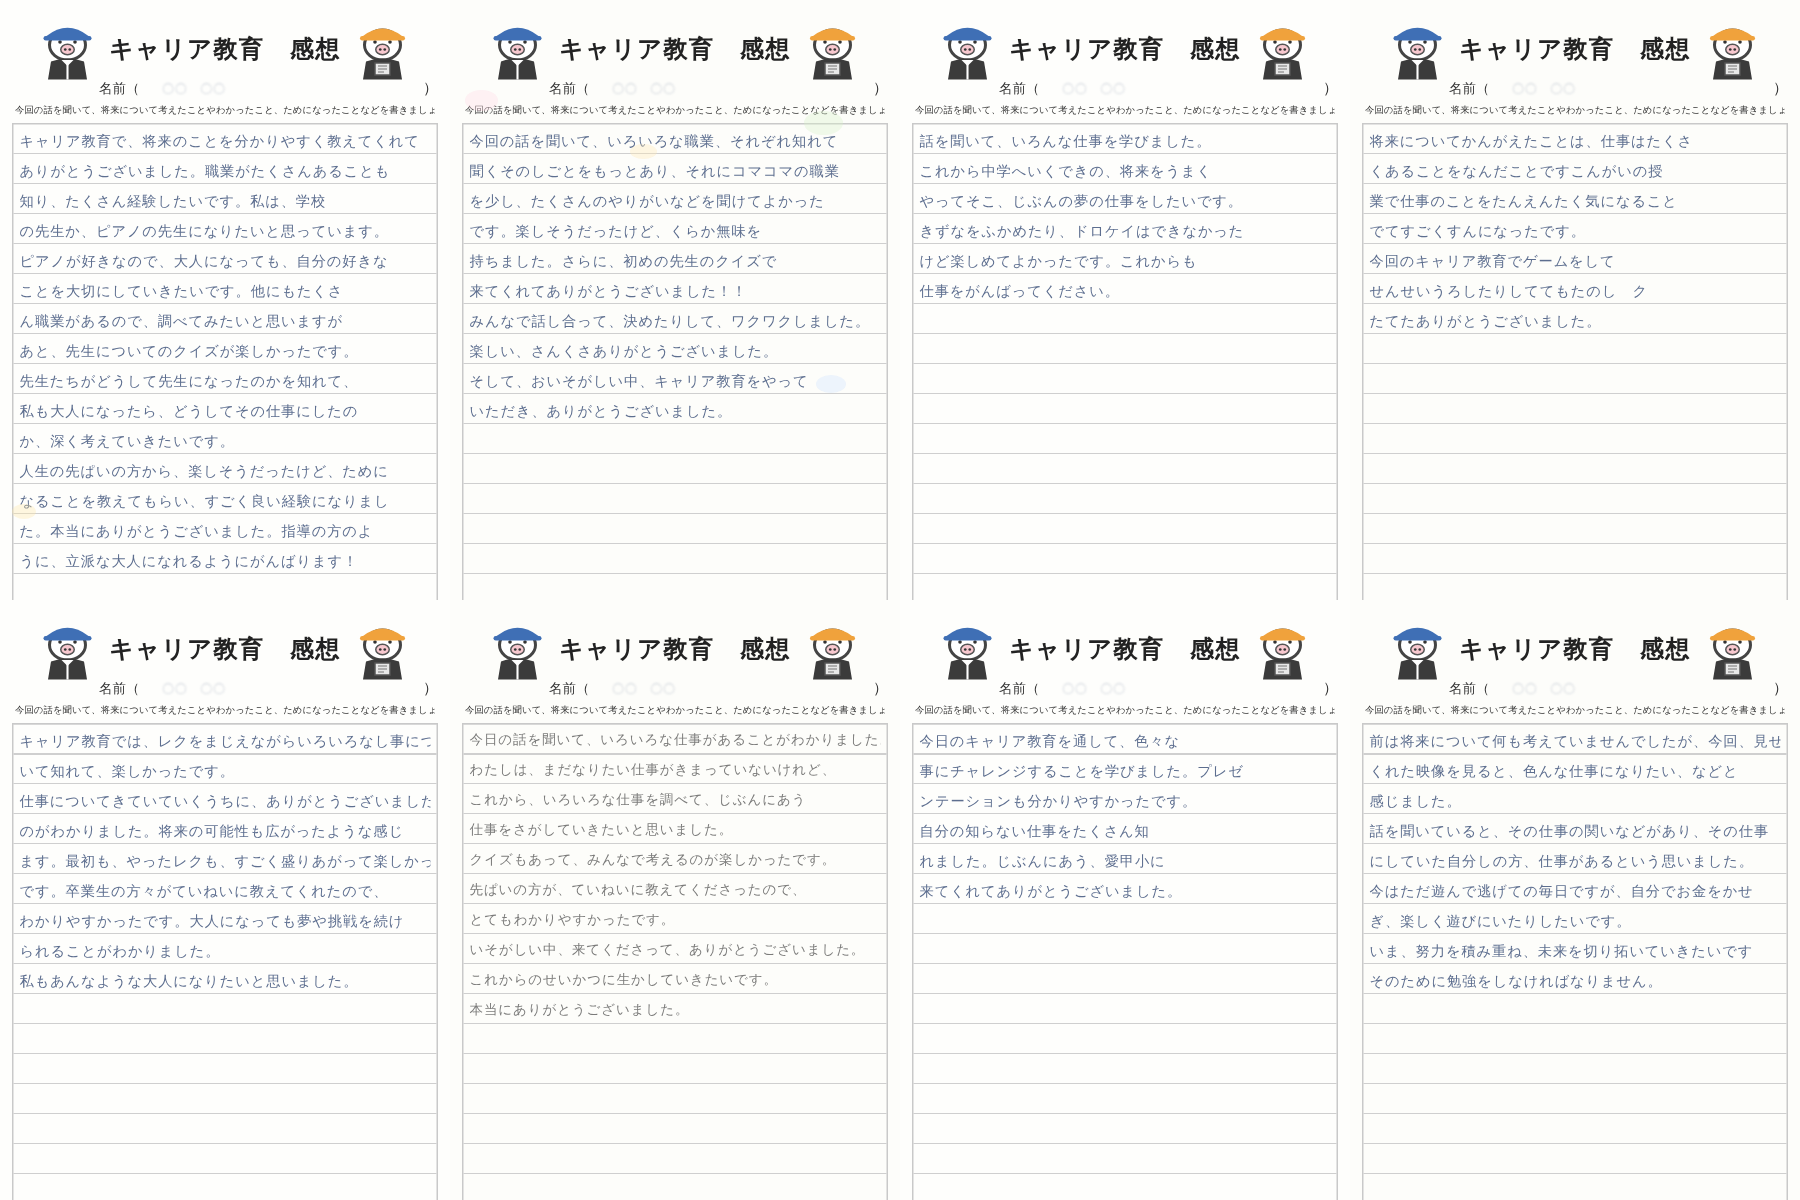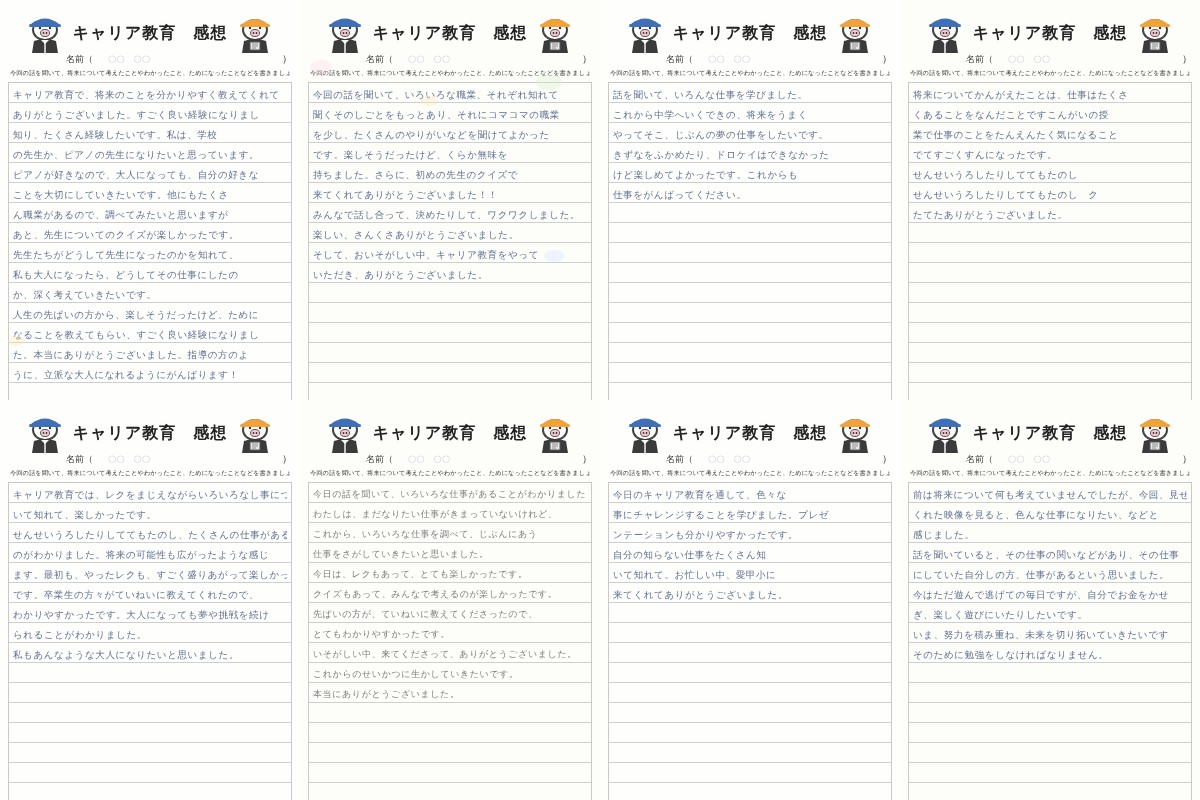--- a/index.html
+++ b/index.html
@@ -167,21 +167,21 @@
       <span class="lbl">名前（</span>
       <span class="handwrite">〇〇　〇〇</span>
       <span class="paren">）</span>
     </div>
 
     <div class="prompt">今回の話を聞いて、将来について考えたことやわかったこと、ためになったことなどを書きましょう。</div>
 
     <div class="ruled">
       <div class="lines-text">
           <div class="ln">キャリア教育で、将来のことを分かりやすく教えてくれて</div>
-          <div class="ln">ありがとうございました。すごく良い経験になりまし</div>
+          <div class="ln">ありがとうございました。職業がたくさんあることも</div>
           <div class="ln">知り、たくさん経験したいです。私は、学校</div>
           <div class="ln">の先生か、ピアノの先生になりたいと思っています。</div>
           <div class="ln">ピアノが好きなので、大人になっても、自分の好きな</div>
           <div class="ln">ことを大切にしていきたいです。他にもたくさ</div>
           <div class="ln">ん職業があるので、調べてみたいと思いますが</div>
           <div class="ln">あと、先生についてのクイズが楽しかったです。</div>
           <div class="ln">先生たちがどうして先生になったのかを知れて、</div>
           <div class="ln">私も大人になったら、どうしてその仕事にしたの</div>
           <div class="ln">か、深く考えていきたいです。</div>
           <div class="ln">人生の先ぱいの方から、楽しそうだったけど、ために</div>
@@ -366,21 +366,21 @@
     </div>
 
     <div class="prompt">今回の話を聞いて、将来について考えたことやわかったこと、ためになったことなどを書きましょう。</div>
 
     <div class="ruled">
       <div class="lines-text">
           <div class="ln">将来についてかんがえたことは、仕事はたくさ</div>
           <div class="ln">くあることをなんだことですこんがいの授</div>
           <div class="ln">業で仕事のことをたんえんたく気になること</div>
           <div class="ln">でてすごくすんになったです。</div>
-          <div class="ln">せんせいうろしたりしててもたのし</div>
+          <div class="ln">今回のキャリア教育でゲームをして</div>
           <div class="ln">せんせいうろしたりしててもたのし　ク</div>
           <div class="ln">たてたありがとうございました。</div>
           <div class="ln"></div>
           <div class="ln"></div>
           <div class="ln"></div>
           <div class="ln"></div>
           <div class="ln"></div>
           <div class="ln"></div>
           <div class="ln"></div>
           <div class="ln"></div>
@@ -428,21 +428,21 @@
       <span class="handwrite">〇〇　〇〇</span>
       <span class="paren">）</span>
     </div>
 
     <div class="prompt">今回の話を聞いて、将来について考えたことやわかったこと、ためになったことなどを書きましょう。</div>
 
     <div class="ruled">
       <div class="lines-text">
           <div class="ln">キャリア教育では、レクをまじえながらいろいろなし事につ</div>
           <div class="ln">いて知れて、楽しかったです。</div>
-          <div class="ln">せんせいうろしたりしててもたのし、たくさんの仕事がある</div>
+          <div class="ln">仕事についてきていていくうちに、ありがとうございました</div>
           <div class="ln">のがわかりました。将来の可能性も広がったような感じ</div>
           <div class="ln">ます。最初も、やったレクも、すごく盛りあがって楽しかった</div>
           <div class="ln">です。卒業生の方々がていねいに教えてくれたので、</div>
           <div class="ln">わかりやすかったです。大人になっても夢や挑戦を続け</div>
           <div class="ln">られることがわかりました。</div>
           <div class="ln">私もあんなような大人になりたいと思いました。</div>
           <div class="ln"></div>
           <div class="ln"></div>
           <div class="ln"></div>
           <div class="ln"></div>
@@ -494,21 +494,20 @@
     </div>
 
     <div class="prompt">今回の話を聞いて、将来について考えたことやわかったこと、ためになったことなどを書きましょう。</div>
 
     <div class="ruled">
       <div class="lines-text">
           <div class="ln">今日の話を聞いて、いろいろな仕事があることがわかりました。</div>
           <div class="ln">わたしは、まだなりたい仕事がきまっていないけれど、</div>
           <div class="ln">これから、いろいろな仕事を調べて、じぶんにあう</div>
           <div class="ln">仕事をさがしていきたいと思いました。</div>
-          <div class="ln">今日は、レクもあって、とても楽しかったです。</div>
           <div class="ln">クイズもあって、みんなで考えるのが楽しかったです。</div>
           <div class="ln">先ぱいの方が、ていねいに教えてくださったので、</div>
           <div class="ln">とてもわかりやすかったです。</div>
           <div class="ln">いそがしい中、来てくださって、ありがとうございました。</div>
           <div class="ln">これからのせいかつに生かしていきたいです。</div>
           <div class="ln">本当にありがとうございました。</div>
           <div class="ln"></div>
           <div class="ln"></div>
           <div class="ln"></div>
           <div class="ln"></div>
@@ -558,21 +557,21 @@
     </div>
 
     <div class="prompt">今回の話を聞いて、将来について考えたことやわかったこと、ためになったことなどを書きましょう。</div>
 
     <div class="ruled">
       <div class="lines-text">
           <div class="ln">今日のキャリア教育を通して、色々な</div>
           <div class="ln">事にチャレンジすることを学びました。プレゼ</div>
           <div class="ln">ンテーションも分かりやすかったです。</div>
           <div class="ln">自分の知らない仕事をたくさん知</div>
-          <div class="ln">いて知れて。お忙しい中、愛甲小に</div>
+          <div class="ln">れました。じぶんにあう、愛甲小に</div>
           <div class="ln">来てくれてありがとうございました。</div>
           <div class="ln"></div>
           <div class="ln"></div>
           <div class="ln"></div>
           <div class="ln"></div>
           <div class="ln"></div>
           <div class="ln"></div>
           <div class="ln"></div>
           <div class="ln"></div>
           <div class="ln"></div>

